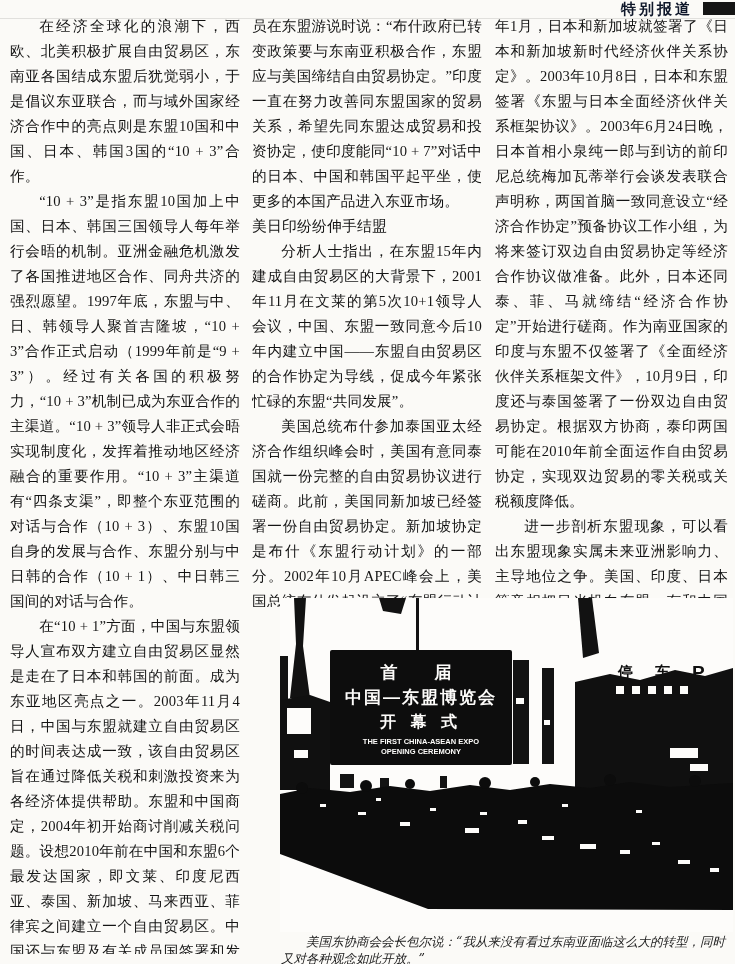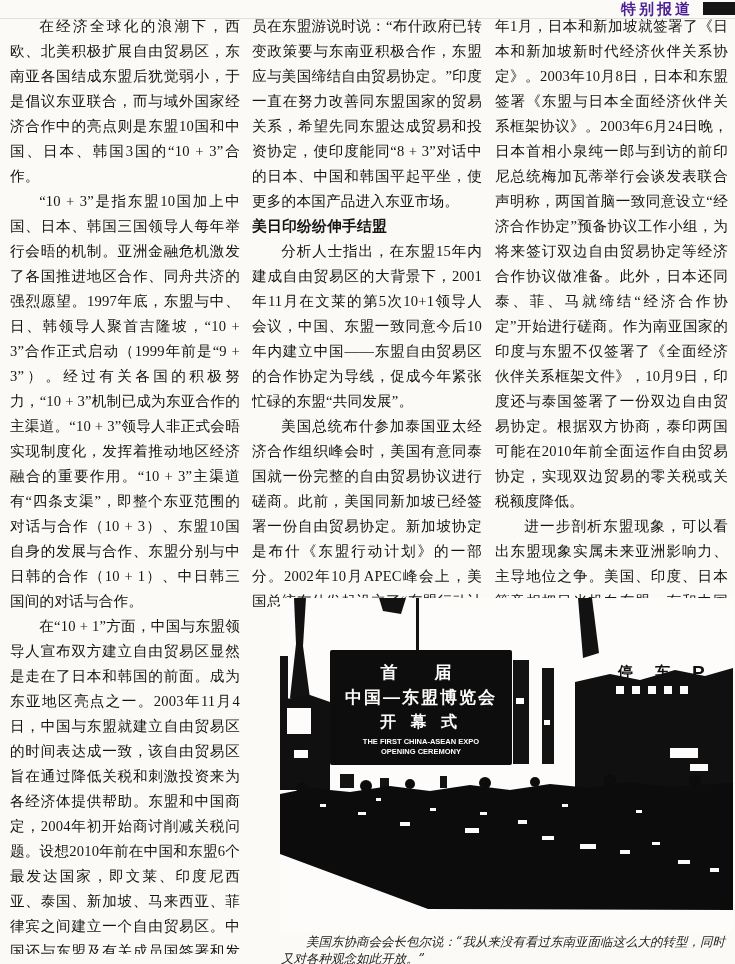--- a/index.html
+++ b/index.html
@@ -4,40 +4,40 @@
 <style>
   html,body { margin:0; padding:0; background:#e8e6e2; }
   .page {
     position:relative; width:735px; height:964px; margin:0 auto;
     background:#fbfaf7; color:#141414; overflow:hidden;
     font-family:"Liberation Serif", serif;
   }
   .header-title {
     position:absolute; top:0px; right:42px;
     font-family:"Liberation Sans", sans-serif; font-weight:bold;
-    font-size:15px; letter-spacing:3px; color:#4c1d95;
+    font-size:15px; letter-spacing:3px; color:#0f172a;
   }
   .header-box {
     position:absolute; top:2px; right:0px; width:32px; height:13px; background:#151515;
   }
   .header-rule {
     position:absolute; top:18px; left:0; width:735px; height:1px;
     background:rgba(0,0,0,0.10);
   }
   .col {
     position:absolute; top:14px; text-align:justify;
     font-size:14.6px; line-height:25px; letter-spacing:0.2px; overflow:hidden;
   }
   .col p { margin:0; text-indent:2em; }
   .col p.cont { text-indent:0; }
   .col1 { left:10px;  width:230px; height:940px; }
   .col2 { left:252px; width:230px; height:593px; }
   .col3 { left:495px; width:233px; height:593px; }
   .subhead {
-    font-family:"Liberation Sans", sans-serif; font-weight:bold;
+    font-family:"Liberation Sans", sans-serif; font-weight:normal;
     font-size:14.8px; text-indent:0 !important;
   }
   .photo {
     position:absolute; left:280px; top:598px; width:426px; height:334px;
   }
   .photo svg { display:block; }
   .caption {
     position:absolute; left:281px; top:934px; width:452px;
     font-family:"DejaVu Serif", serif; font-style:italic;
     font-size:12.5px; line-height:16.5px; text-indent:2em; color:#1d1d1d;
@@ -56,21 +56,21 @@
   <div class="header-rule"></div>
 
   <div class="col col1">
     <p>在经济全球化的浪潮下，西欧、北美积极扩展自由贸易区，东南亚各国结成东盟后犹觉弱小，于是倡议东亚联合，而与域外国家经济合作中的亮点则是东盟10国和中国、日本、韩国3国的“10 + 3”合作。</p>
     <p>“10 + 3”是指东盟10国加上中国、日本、韩国三国领导人每年举行会晤的机制。亚洲金融危机激发了各国推进地区合作、同舟共济的强烈愿望。1997年底，东盟与中、日、韩领导人聚首吉隆坡，“10 + 3”合作正式启动（1999年前是“9 + 3”）。经过有关各国的积极努力，“10 + 3”机制已成为东亚合作的主渠道。“10 + 3”领导人非正式会晤实现制度化，发挥着推动地区经济融合的重要作用。“10 + 3”主渠道有“四条支渠”，即整个东亚范围的对话与合作（10 + 3）、东盟10国自身的发展与合作、东盟分别与中日韩的合作（10 + 1）、中日韩三国间的对话与合作。</p>
     <p>在“10 + 1”方面，中国与东盟领导人宣布双方建立自由贸易区显然是走在了日本和韩国的前面。成为东亚地区亮点之一。2003年11月4日，中国与东盟就建立自由贸易区的时间表达成一致，该自由贸易区旨在通过降低关税和刺激投资来为各经济体提供帮助。东盟和中国商定，2004年初开始商讨削减关税问题。设想2010年前在中国和东盟6个最发达国家，即文莱、印度尼西亚、泰国、新加坡、马来西亚、菲律宾之间建立一个自由贸易区。中国还与东盟及有关成员国签署和发表了《中国与东盟全面经济合作框架协议》、《南海各方行为宣言》、《中国—东盟关于非传统安全领域合作联合宣言》等重要文件。</p>
     <p>中国与东盟合作进展引人注目，引起日本、美国、印度等国的极大关注。日本积极跟进。2001年底中国与东盟就自贸区计划达成初步共识后，日本首相小泉2002年1月访问东南亚国家时提议，在东亚地区建立“共同进步、共同发展”的“共同体”。2002年11月5日，日本与东盟签署了《全面经济合作伙伴联合宣言》。美国不希望看到自己在东亚地区的影响下降。美国东盟商业评议会一位官</p>
   </div>
 
   <div class="col col2">
-    <p class="cont">员在东盟游说时说：“布什政府已转变政策要与东南亚积极合作，东盟应与美国缔结自由贸易协定。”印度一直在努力改善同东盟国家的贸易关系，希望先同东盟达成贸易和投资协定，使印度能同“8 + 3”对话中的日本、中国和韩国平起平坐，使更多的本国产品进入东亚市场。</p>
+    <p class="cont">员在东盟游说时说：“布什政府已转变政策要与东南亚积极合作，东盟应与美国缔结自由贸易协定。”印度一直在努力改善同东盟国家的贸易关系，希望先同东盟达成贸易和投资协定，使印度能同“10 + 7”对话中的日本、中国和韩国平起平坐，使更多的本国产品进入东亚市场。</p>
     <p class="subhead">美日印纷纷伸手结盟</p>
     <p>分析人士指出，在东盟15年内建成自由贸易区的大背景下，2001年11月在文莱的第5次10+1领导人会议，中国、东盟一致同意今后10年内建立中国——东盟自由贸易区的合作协定为导线，促成今年紧张忙碌的东盟“共同发展”。</p>
     <p>美国总统布什参加泰国亚太经济合作组织峰会时，美国有意同泰国就一份完整的自由贸易协议进行磋商。此前，美国同新加坡已经签署一份自由贸易协定。新加坡协定是布什《东盟行动计划》的一部分。2002年10月APEC峰会上，美国总统布什发起设立了“东盟行动计划”，表示愿与东盟任何成员国展开自由贸易协议的谈判，以加强双边贸易联系。在美国积极战略布局东盟时，日本、韩国、印度等国家也纷纷加快了与该地区的合作步伐。去</p>
   </div>
 
   <div class="col col3">
     <p class="cont">年1月，日本和新加坡就签署了《日本和新加坡新时代经济伙伴关系协定》。2003年10月8日，日本和东盟签署《东盟与日本全面经济伙伴关系框架协议》。2003年6月24日晚，日本首相小泉纯一郎与到访的前印尼总统梅加瓦蒂举行会谈发表联合声明称，两国首脑一致同意设立“经济合作协定”预备协议工作小组，为将来签订双边自由贸易协定等经济合作协议做准备。此外，日本还同泰、菲、马就缔结“经济合作协定”开始进行磋商。作为南亚国家的印度与东盟不仅签署了《全面经济伙伴关系框架文件》，10月9日，印度还与泰国签署了一份双边自由贸易协定。根据双方协商，泰印两国可能在2010年前全面运作自由贸易协定，实现双边贸易的零关税或关税额度降低。</p>
     <p>进一步剖析东盟现象，可以看出东盟现象实属未来亚洲影响力、主导地位之争。美国、印度、日本等竞相把目光投向东盟，有和中国在东南亚一争短长的意味。因此，东盟的“争夺”与“靠拢”势在必行，特别是中国与东盟的合作日益紧密之时，许多国家认为这一紧迫性愈来愈明显。</p>
     <p>在经济疲弱的背景下，日本在东盟地位有所下降，然而面对中国东盟地位日益提高的事实，日本岂能忽视这种合作本身就意味着巨大的经济利益。据日本经济产</p>
   </div>

